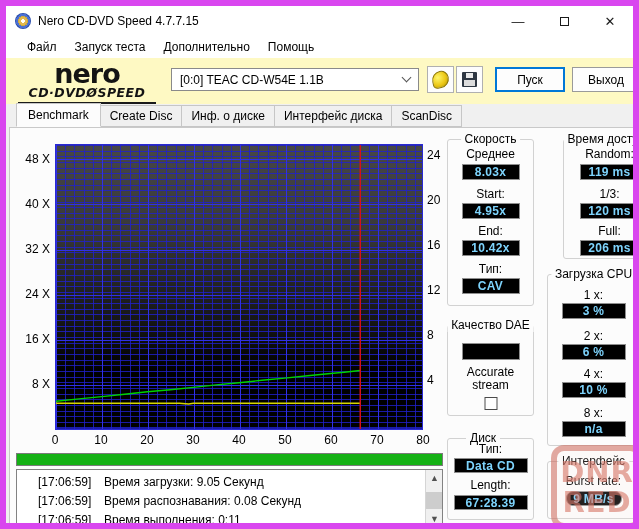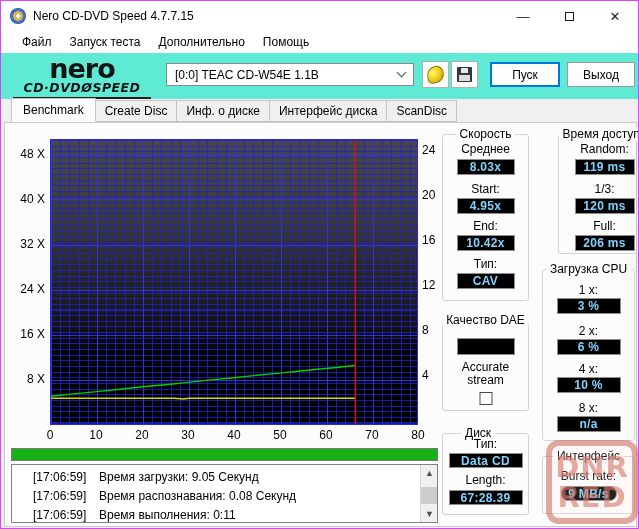--- a/index.html
+++ b/index.html
@@ -1,34 +1,34 @@
 <!DOCTYPE html>
 <html><head>
 <meta charset="utf-8">
 <style>
   html,body{margin:0;padding:0;background:#c8c8c8;}
   *{box-sizing:border-box;}
   .window{
     position:relative;width:639px;height:529px;
-    background:#f0f0f0;border:1px solid #d946ef;overflow:hidden;
+    background:#f0f0f0;border:6px solid #d946ef;overflow:hidden;
     font-family:"Liberation Sans",sans-serif;font-size:12px;color:#000;
   }
   
   .titlebar{position:absolute;left:0;top:0;width:100%;height:30px;background:#fff;display:flex;align-items:center;}
   .app-icon{width:16px;height:16px;margin-left:9px;border-radius:50%;
     background:radial-gradient(circle at 50% 50%, #ffffff 0 2px, #e3b84e 2px 4px, #caa93f 4px 5px, #4a6fd4 5px 7px, #2b4fae 7px 8px);}
   .title-text{margin-left:7px;font-size:12px;}
   .caption{margin-left:auto;display:flex;height:30px;}
   .cap-btn{width:46px;height:30px;display:flex;align-items:center;justify-content:center;font-size:13px;color:#1a1a1a;}
   .max-box{width:9px;height:9px;border:1px solid #1a1a1a;display:inline-block;}
   
   .menubar{position:absolute;left:0;top:30px;width:100%;height:22px;background:#fff;display:flex;align-items:center;padding-left:12px;}
   .menu-item{padding:0 9px;line-height:22px;}
   
-  .toolbar{position:absolute;left:0;top:52px;width:100%;height:46px;background:#5eead4;}
+  .toolbar{position:absolute;left:0;top:52px;width:100%;height:46px;background:#fef9c3;}
   .nero-logo{position:absolute;left:12px;top:4px;width:138px;color:#141414;}
   .nero-word{font-family:"DejaVu Sans",sans-serif;font-weight:800;font-size:27px;line-height:23px;text-align:center;letter-spacing:-1px;}
   .nero-sub{font-family:"DejaVu Sans",sans-serif;font-weight:700;font-style:italic;font-size:12.5px;text-align:center;letter-spacing:.5px;
     border-bottom:2px solid #1a1a1a;padding-bottom:2px;white-space:nowrap;}
   .drive-select{position:absolute;left:165px;top:10px;width:248px;height:23px;background:#fff;border:1px solid #8a8a8a;
     display:flex;align-items:center;padding:0 8px;}
   .chev{margin-left:auto;width:7px;height:7px;border-right:1.5px solid #555;border-bottom:1.5px solid #555;transform:rotate(45deg);margin-top:-4px;}
   .tool-btn{position:absolute;top:8px;width:27px;height:27px;background:#fdfdfd;border:1px solid #b0b0b0;
     display:flex;align-items:center;justify-content:center;}
   .yellow-blob{width:17px;height:17px;border-radius:55% 45% 55% 25%;transform:rotate(-12deg);

